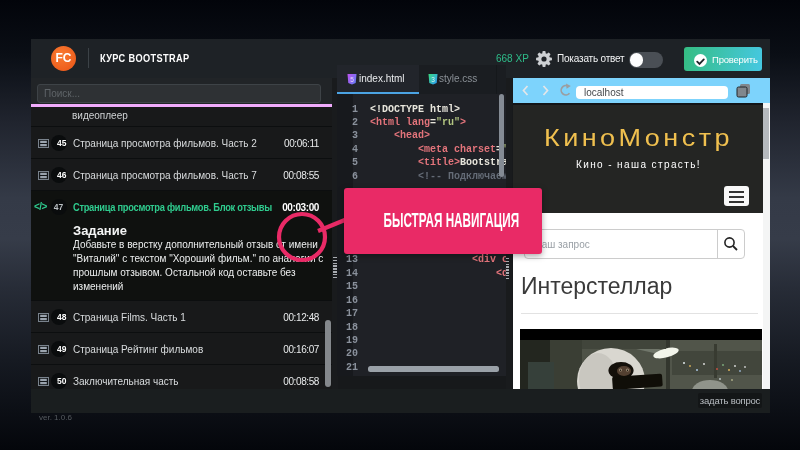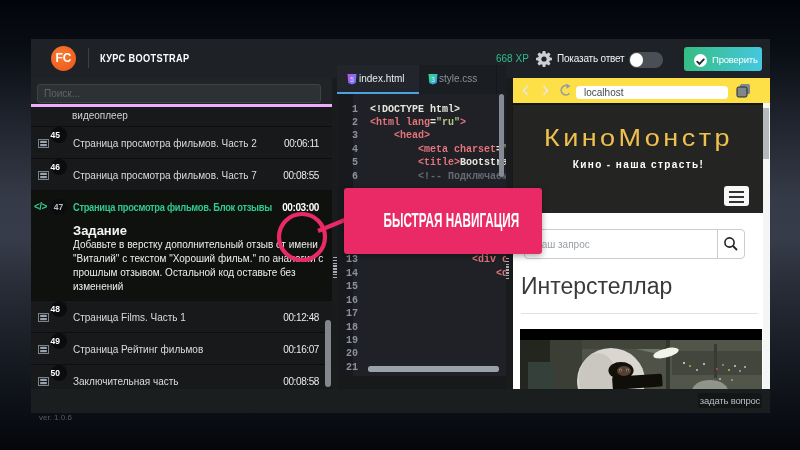--- a/index.html
+++ b/index.html
@@ -35,22 +35,22 @@
 #askq { position:absolute; right:8px; top:4px; width:64px; height:15px; background:#131617; border-radius:2px;
   color:#b9bec3; font-size:9.5px; letter-spacing:-0.2px; text-align:center; line-height:15px; white-space:nowrap; }
 
 
 #side { position:absolute; left:0; top:39px; width:301px; height:311px; background:#f0abfc; overflow:hidden; }
 #topstrip { position:absolute; left:0; top:0; width:301px; height:26px; background:#212427; }
 #search { position:absolute; left:6px; top:6px; width:284px; height:19px; background:#2e3134; border:1px solid #3e4347;
   border-radius:3px; color:#5f6468; font-size:10px; line-height:17px; padding-left:6px; }
 .row { position:absolute; left:0; width:301px; height:32px; border-bottom:1px solid #0c0e0f; background:#18191a; }
 .row .ficon { position:absolute; left:7px; top:11.5px; }
-.row .num { position:absolute; left:19.5px; top:0; width:16px; height:16px; border-radius:50%; background:#0a0c0d;
-  color:#fff; font-size:8.5px; font-weight:bold; text-align:left; line-height:16px; }
+.row .num { position:absolute; left:19.5px; top:8px; width:16px; height:16px; border-radius:50%; background:#0a0c0d;
+  color:#fff; font-size:8.5px; font-weight:bold; text-align:right; line-height:16px; }
 .row .ttl { position:absolute; left:42px; top:11px; font-size:10px; color:#d9dcde; white-space:nowrap; }
 .row .dur { position:absolute; right:13px; top:11px; font-size:10px; letter-spacing:-0.4px; color:#e8eaeb; }
 #prow { position:absolute; left:0; top:29px; width:301px; height:20px; background:#18191a; border-bottom:1px solid #0c0e0f;
   color:#cfd2d4; font-size:10px; }
 #prow span { position:absolute; left:41px; top:3px; }
 #active { position:absolute; left:0; top:113px; width:301px; height:110px; background:#0f110f; border-bottom:1px solid #0c0e0f; }
 #active .code { position:absolute; left:3px; top:10px; color:#2fcb8e; font-size:10px; font-weight:bold; letter-spacing:-0.5px;}
 #active .num { position:absolute; left:19.5px; top:8px; width:16px; height:16px; border-radius:50%; background:#0a0c0d;
   color:#b9bfc3; font-size:8.5px; font-weight:bold; text-align:center; line-height:16px; }
 #active .ttl { position:absolute; left:42px; top:11px; font-size:10px; font-weight:bold; letter-spacing:-0.3px; color:#2fcb8e; white-space:nowrap;
@@ -76,26 +76,26 @@
 #code { position:absolute; left:0; top:29px; width:169px; height:282px; font-weight:bold;
   font-family:"Liberation Mono", monospace; font-size:10px; line-height:13px; white-space:pre; }
 #code .ln { position:absolute; left:0; width:21px; text-align:right; color:#8a919c; }
 #code .cd { position:absolute; left:33px; color:#abb2bf; }
 .tg { color:#e3747b; } .at { color:#e3747b; } .st { color:#b2c581; } .cm { color:#646b76; } .wh { color:#e8e6dc; }
 #evscroll { position:absolute; left:162px; top:29px; width:5px; height:83px; background:#848b94; border-radius:2.5px; }
 #ehscroll { position:absolute; left:31px; top:301px; width:131px; height:5.5px; background:#9aa1a8; border-radius:2.5px; }
 
 
 #prev { position:absolute; left:482px; top:39px; width:257px; height:311px; background:#fff; overflow:hidden; }
-#chrome { position:absolute; left:0; top:0; width:257px; height:25px; background:#fde047; }
+#chrome { position:absolute; left:0; top:0; width:257px; height:25px; background:#7dd3fc; }
 #urlbar { position:absolute; left:63px; top:8px; width:152px; height:13px; background:#fff; border-radius:4px;
   font-size:10px; color:#46494d; padding-left:8px; line-height:13px; }
 #pgheader { position:absolute; left:0; top:25px; width:251px; height:110px; background:#242523; border-top:2px solid #131518; }
 #kino { position:absolute; left:0; top:20px; width:251px; text-align:center; font-size:23.5px; color:#f0c04f; letter-spacing:3px; transform:scaleX(1.15); }
-#slogan { position:absolute; left:0; top:54px; width:251px; text-align:center; font-size:10px; font-weight:bold; color:#fff; letter-spacing:1.4px; }
+#slogan { position:absolute; left:0; top:54px; width:251px; text-align:center; font-size:10px; font-weight:normal; color:#fff; letter-spacing:1.4px; }
 #burger { position:absolute; left:211px; top:81px; width:25px; height:20px; background:#f8f8f8; border-radius:3px; }
 #burger i { display:block; width:15px; height:2px; background:#333; margin:3px auto 0; }
 #burger i:first-child { margin-top:5px; }
 #sinput { position:absolute; left:11px; top:151px; width:221px; height:30px; border:1px solid #ccc; border-radius:4px; background:#fff; }
 #sinput .ph { position:absolute; left:10px; top:9px; font-size:10px; color:#9aa0a6; }
 #sinput .btn { position:absolute; right:0; top:0; width:27px; height:28px; border-left:1px solid #ccc; }
 #h1 { position:absolute; left:8px; top:195px; font-size:23px; color:#3a3a3a; }
 #phr { position:absolute; left:8px; top:235px; width:237px; height:1px; background:#e2e2e2; }
 #movie { position:absolute; left:7px; top:251px; width:242px; height:61px; }
 #pscroll { position:absolute; left:249.5px; top:25px; width:7px; height:286px; background:#f4f5f5; z-index:5; }

